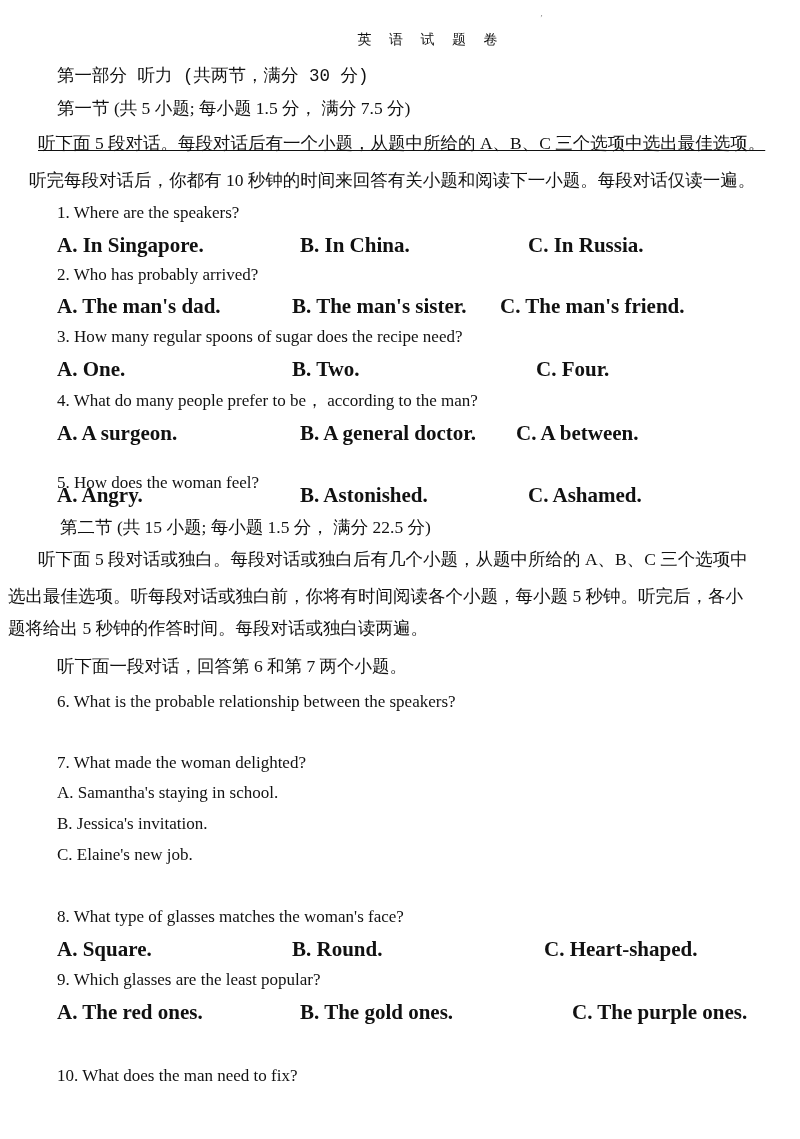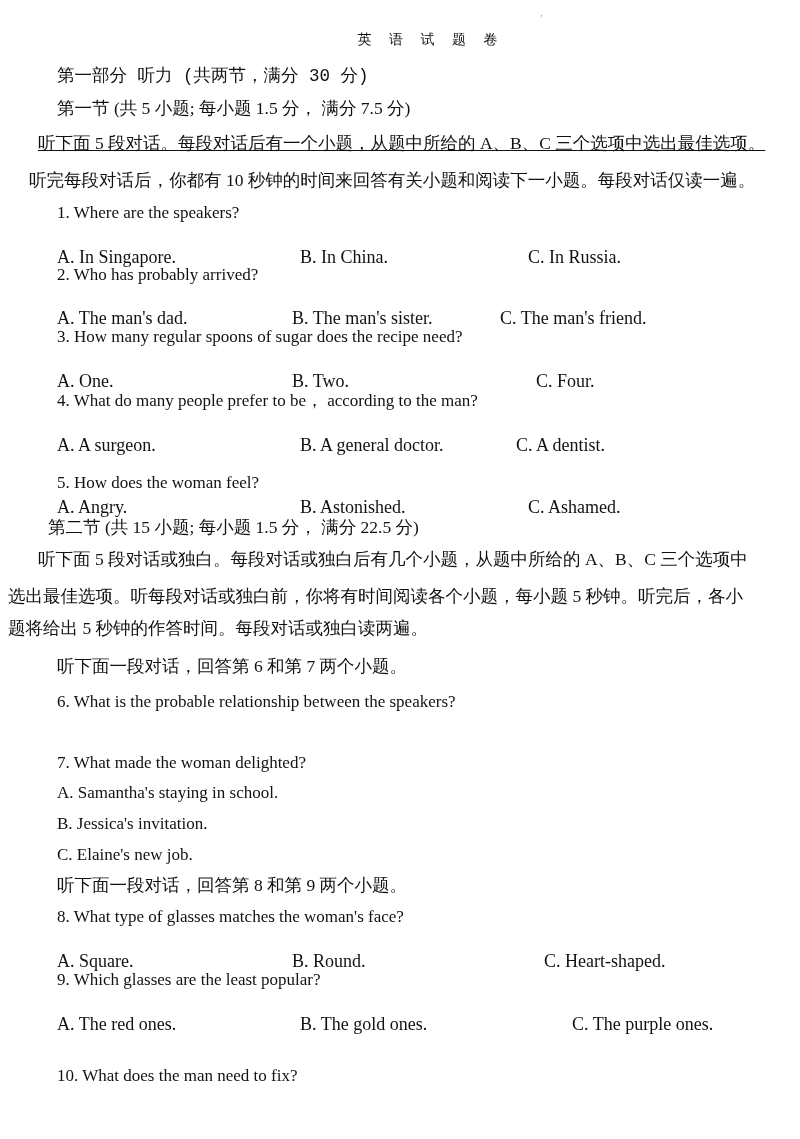--- a/index.html
+++ b/index.html
@@ -22,22 +22,22 @@
     left:0;width:100%;
     text-align:center;
     padding-left:62px;
     box-sizing:border-box;
     font-size:14px;
     letter-spacing:7px;
   }
   .cjk{font-size:17.5px;}
   .opt-row{position:absolute;left:0;width:100%;height:20px;}
   .opt{
-    position:absolute;top:12px;
-    font-size:18px;line-height:20px;white-space:nowrap;
+    position:absolute;top:0;
+    font-size:21px;line-height:20px;white-space:nowrap;font-weight:bold;
   }
   .stray{
     position:absolute;
     font-size:9px;color:#8a8a8a;line-height:9px;
   }
 </style>
 </head>
 <body>
 
 <div class="page">
@@ -71,46 +71,45 @@
   <div class="opt-row" style="top:359px;">
     <span class="opt" style="left:57px;">A. One.</span>
     <span class="opt" style="left:292px;">B. Two.</span>
     <span class="opt" style="left:536px;">C. Four.</span>
   </div>
 
   <div class="line" style="top:391px;left:57px;">4. What do many people prefer to be， according to the man?</div>
   <div class="opt-row" style="top:423px;">
     <span class="opt" style="left:57px;">A. A surgeon.</span>
     <span class="opt" style="left:300px;">B. A general doctor.</span>
-    <span class="opt" style="left:516px;">C. A dentist.</span>
+    <span class="opt" style="left:516px;">C. A between.</span>
   </div>
 
   <div class="line" style="top:453px;left:57px;margin-top:20px;">5. How does the woman feel?</div>
   <div class="opt-row" style="top:485px;">
     <span class="opt" style="left:57px;">A. Angry.</span>
     <span class="opt" style="left:300px;">B. Astonished.</span>
     <span class="opt" style="left:528px;">C. Ashamed.</span>
   </div>
 
-  <div class="line cjk" style="top:517px;left:48px;">第二节 (共 15 小题; 每小题 1.5 分， 满分 22.5 分)</div>
+  <div class="line cjk" style="top:517px;left:60px;">第二节 (共 15 小题; 每小题 1.5 分， 满分 22.5 分)</div>
 
   <div class="line cjk" style="top:549px;left:38px;">听下面 5 段对话或独白。每段对话或独白后有几个小题，从题中所给的 A、B、C 三个选项中</div>
   <div class="line cjk" style="top:586px;left:8px;">选出最佳选项。听每段对话或独白前，你将有时间阅读各个小题，每小题 5 秒钟。听完后，各小</div>
   <div class="line cjk" style="top:618px;left:8px;">题将给出 5 秒钟的作答时间。每段对话或独白读两遍。</div>
 
   <div class="line cjk" style="top:656px;left:57px;">听下面一段对话，回答第 6 和第 7 两个小题。</div>
 
   <div class="line" style="top:692px;left:57px;">6. What is the probable relationship between the speakers?</div>
 
   <div class="line" style="top:753px;left:57px;">7. What made the woman delighted?</div>
   <div class="line" style="top:783px;left:57px;">A. Samantha's staying in school.</div>
   <div class="line" style="top:814px;left:57px;">B. Jessica's invitation.</div>
   <div class="line" style="top:845px;left:57px;">C. Elaine's new job.</div>
 
-  <div class="line cjk" style="top:875px;left:57px;">听下面一段对话，回答第 8 和第 9 两个小题。</div>
 
   <div class="line" style="top:907px;left:57px;">8. What type of glasses matches the woman's face?</div>
   <div class="opt-row" style="top:939px;text-align:center;">
     <span class="opt" style="left:57px;">A. Square.</span>
     <span class="opt" style="left:292px;">B. Round.</span>
     <span class="opt" style="left:544px;">C. Heart-shaped.</span>
   </div>
 
   <div class="line" style="top:970px;left:57px;">9. Which glasses are the least popular?</div>
   <div class="opt-row" style="top:1002px;">

